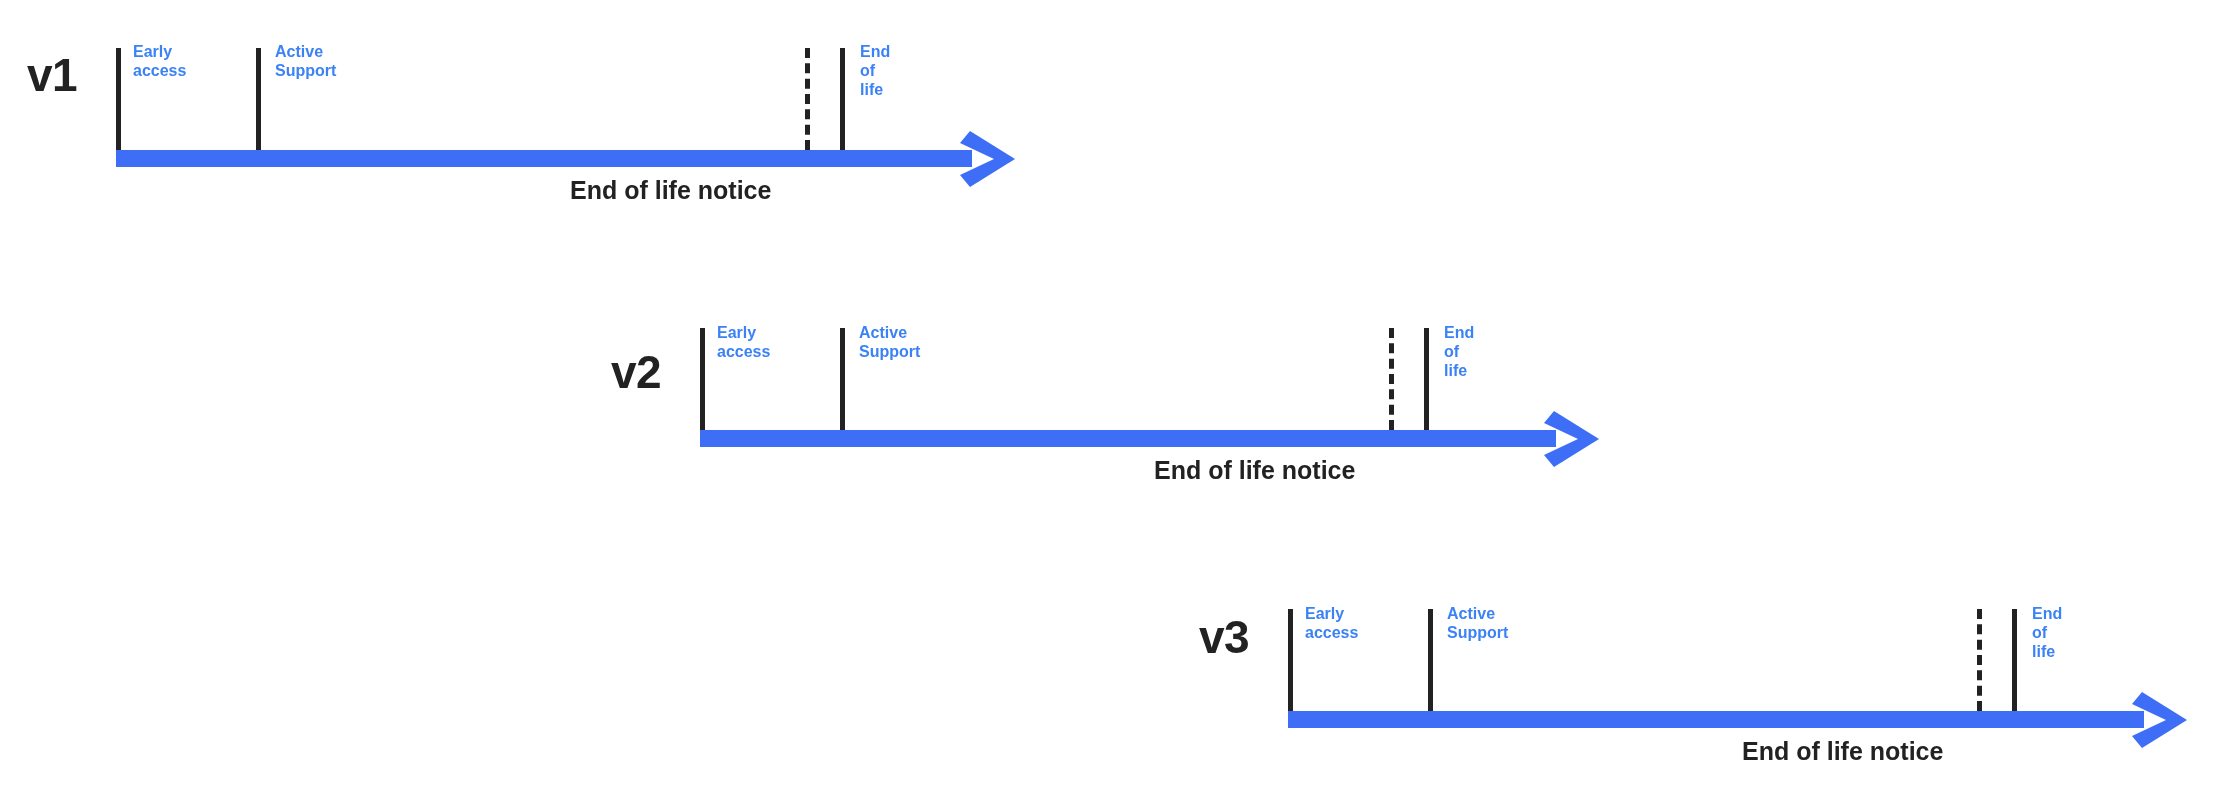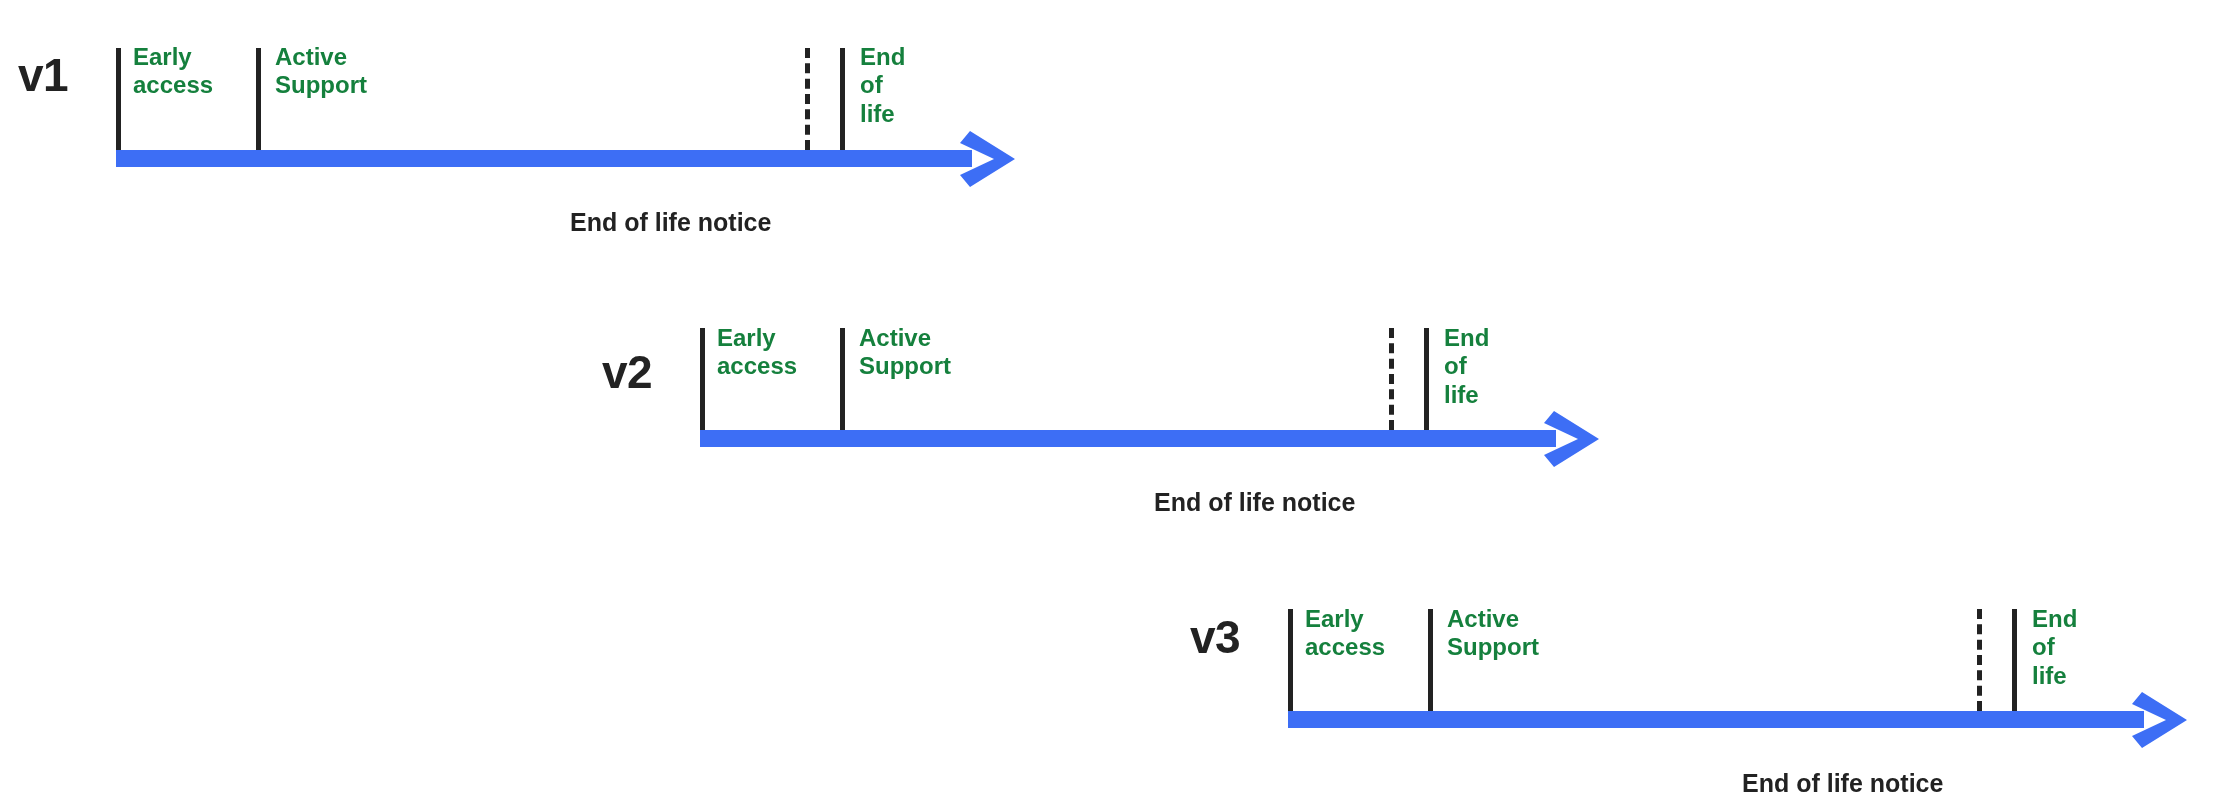--- a/index.html
+++ b/index.html
@@ -30,43 +30,43 @@
 
   
   .version-label {
     position: absolute;
     font-size: 46px;
     font-weight: 700;
     color: #222222;
     letter-spacing: -0.5px;
     line-height: 1;
     white-space: nowrap;
-    text-align: left;
+    text-align: center;
   }
 
   
   .phase-divider {
     position: absolute;
     width: 5px;
     background: #222222;
   }
 
   
   .notice-divider {
     position: absolute;
     width: 0;
     border-left: 5px dashed #222222;
   }
 
   
   .phase-label {
     position: absolute;
-    font-size: 24px;
+    font-size: 16px;
     font-weight: 700;
-    color: #15803d;
+    color: #3b82f6;
     line-height: 1.18;
     white-space: pre-line;
   }
 
   
   .timeline-shaft {
     position: absolute;
     height: 17px;
     background: #3D6EF5;
   }
@@ -79,21 +79,20 @@
   }
 
   
   .notice-label {
     position: absolute;
     font-size: 25px;
     font-weight: 700;
     color: #222222;
     line-height: 1;
     white-space: nowrap;
-    margin-top: 32px;
   }
 </style>
 </head>
 <body>
 
 <div id="diagram">
 
   <div class="lane">
 
     <div class="version-label" style="left:18px; top:52px; width:68px;">v1</div>

